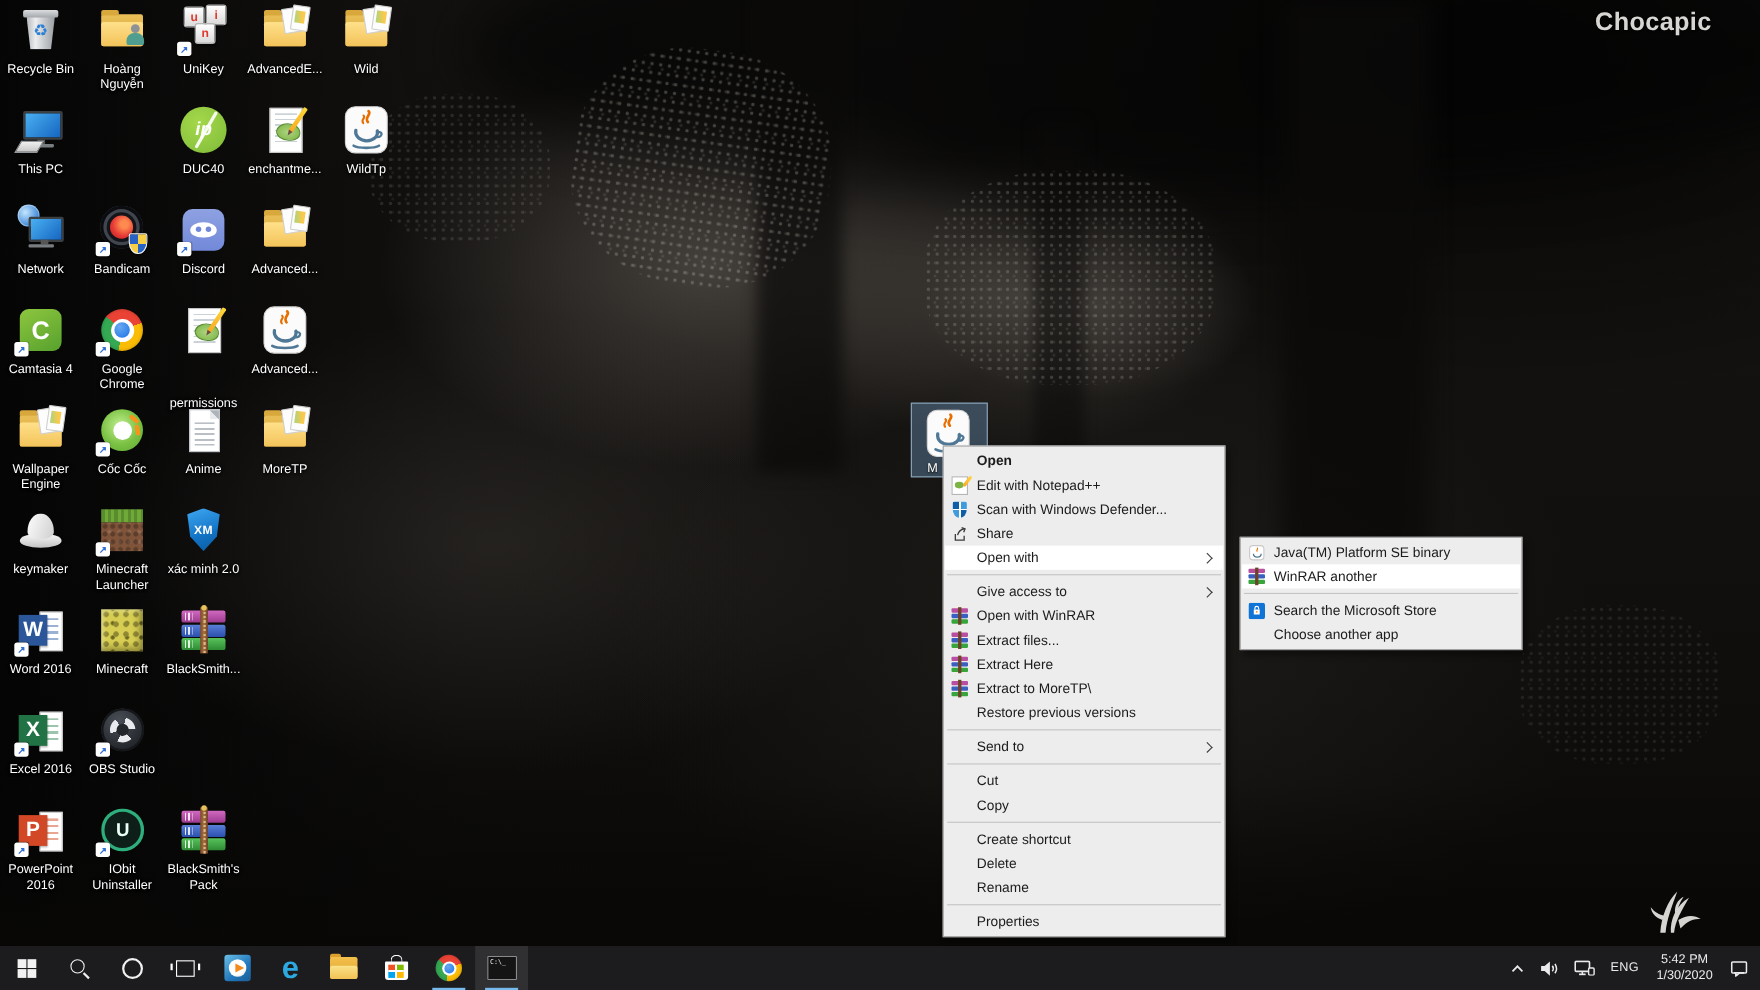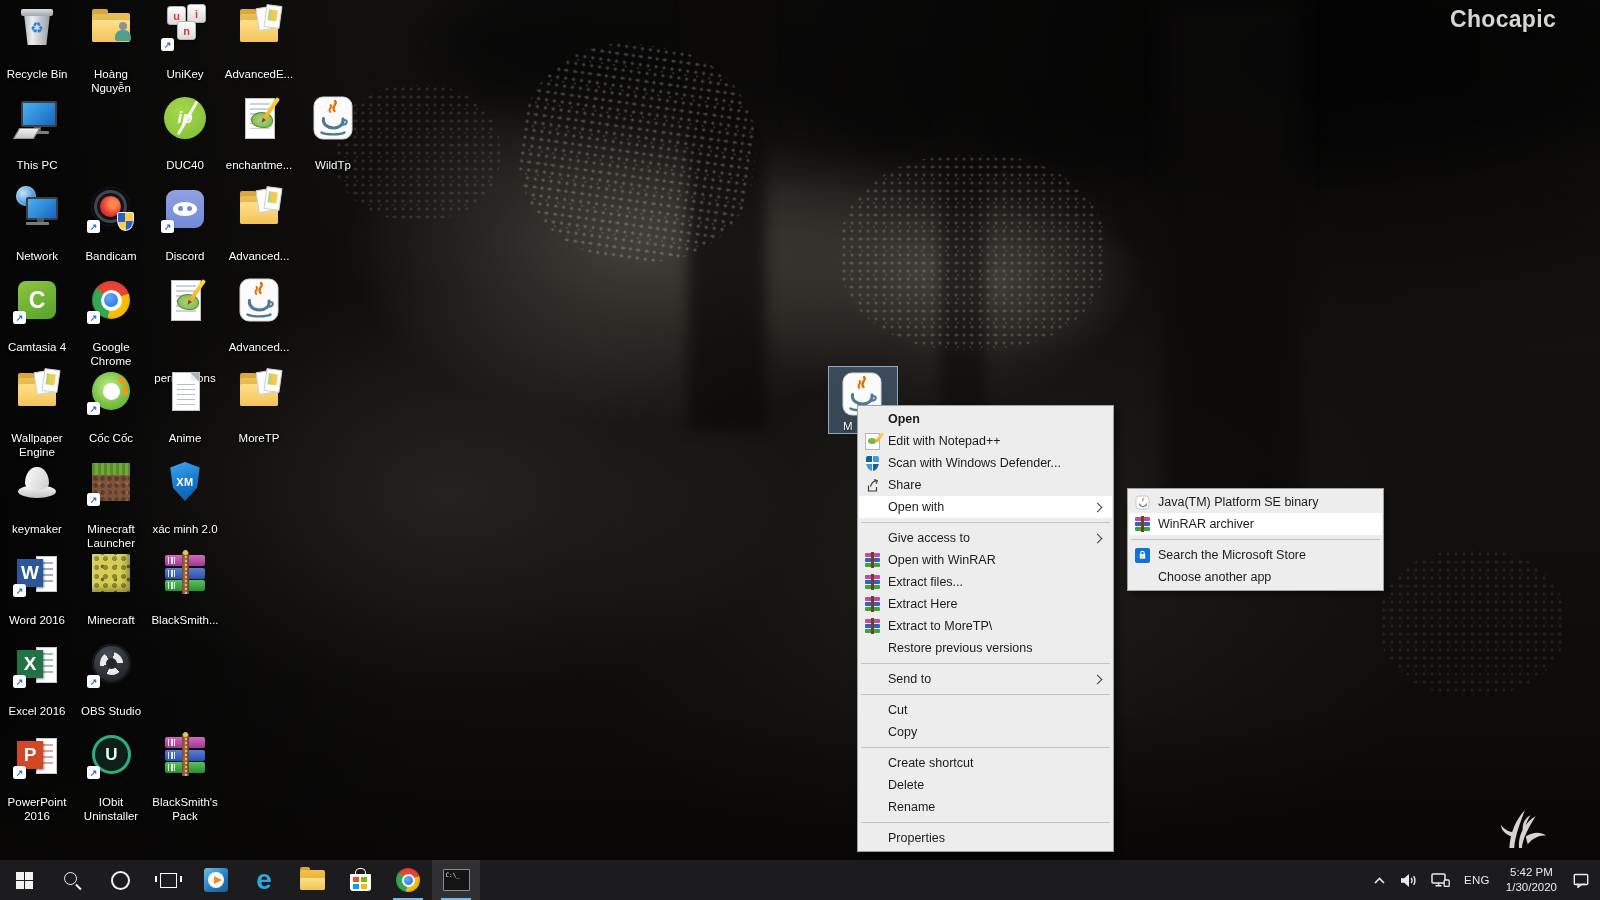--- a/index.html
+++ b/index.html
@@ -36,21 +36,21 @@
   .watermark{position:absolute;top:6px;right:44px;z-index:3;font-size:23px;font-weight:bold;
     color:#d8d6d3;letter-spacing:.3px;text-shadow:0 1px 2px rgba(0,0,0,.6);}
   .plant{position:absolute;right:52px;bottom:50px;z-index:3;opacity:.92;}
 
   
   #desktop-icons{position:absolute;left:0;top:3px;z-index:2;display:grid;
     grid-template-columns:repeat(5,74px);grid-auto-rows:91px;justify-items:center;}
   .di{width:74px;height:88px;display:flex;flex-direction:column;align-items:center;cursor:default;}
   .di-art{position:relative;width:48px;height:48px;flex:0 0 auto;}
   .di-art .icn{position:absolute;inset:0;display:block;}
-  .di-label{margin-top:17px;font-size:11.5px;line-height:1.18;color:#fff;text-align:center;
+  .di-label{margin-top:6px;font-size:11.5px;line-height:1.18;color:#fff;text-align:center;
     max-width:74px;text-shadow:0 1px 2px #000,0 0 3px rgba(0,0,0,.95);}
   .ov-sc{position:absolute;left:0;bottom:0;width:13px;height:13px;background:#fff;border-radius:2.5px;
     display:flex;align-items:center;justify-content:center;font-size:9px;font-weight:bold;
     color:#2f6fd6;box-shadow:0 0 1px rgba(0,0,0,.7);z-index:2;}
 
   
   .icn-svg{width:48px;height:48px;display:block;}
   
   .rb-body{position:absolute;left:11px;top:11px;width:26px;height:31px;
     background:linear-gradient(90deg,#b4b7bb,#ebedee 32%,#999da2);
@@ -369,20 +369,36 @@
               <span class="front"></span>
             </span>
             <span class="ov-pages">
               <span class="pg pg1"></span>
               <span class="pg pg2"></span>
             </span>
           </span>
         </span>
         <span class="di-label">AdvancedE...</span>
       </div>
+      <div class="di" style="grid-area: 1 / 5;">
+        <span class="di-art">
+          <span class="icn">
+            <span class="fold">
+              <span class="back"></span>
+              <span class="tab"></span>
+              <span class="front"></span>
+            </span>
+            <span class="ov-pages">
+              <span class="pg pg1"></span>
+              <span class="pg pg2"></span>
+            </span>
+          </span>
+        </span>
+        <span class="di-label">Wild</span>
+      </div>
       <div class="di" style="grid-area: 2 / 1;">
         <span class="di-art">
           <span class="icn">
             <span class="pc-scr"></span>
             <span class="pc-stand"></span>
             <span class="pc-base"></span>
             <span class="pc-kb"></span>
           </span>
         </span>
         <span class="di-label">This PC</span>
@@ -868,21 +884,21 @@
         <span class="mi-ic">
           <span class="icn">
             <span class="mi-rar">
               <span class="r1"></span>
               <span class="r2"></span>
               <span class="r3"></span>
               <i></i>
             </span>
           </span>
         </span>
-        <span class="mi-label">WinRAR archiver</span>
+        <span class="mi-label">WinRAR another</span>
       </div>
       <div class="sep"></div>
       <div class="mi">
         <span class="mi-ic">
           <span class="icn">
             <svg width="15" height="15" viewBox="0 0 15 15">
               <rect width="15" height="15" rx="2" fill="#1073d6"></rect>
               <path d="M4.8 6h5.4v4.6H4.8z" fill="#fff"></path>
               <path d="M5.8 6V4.9a1.7 1.7 0 0 1 3.4 0V6" fill="none" stroke="#fff" stroke-width="1.1"></path>
               <circle cx="7.5" cy="8.2" r=".8" fill="#f28a1e"></circle>

